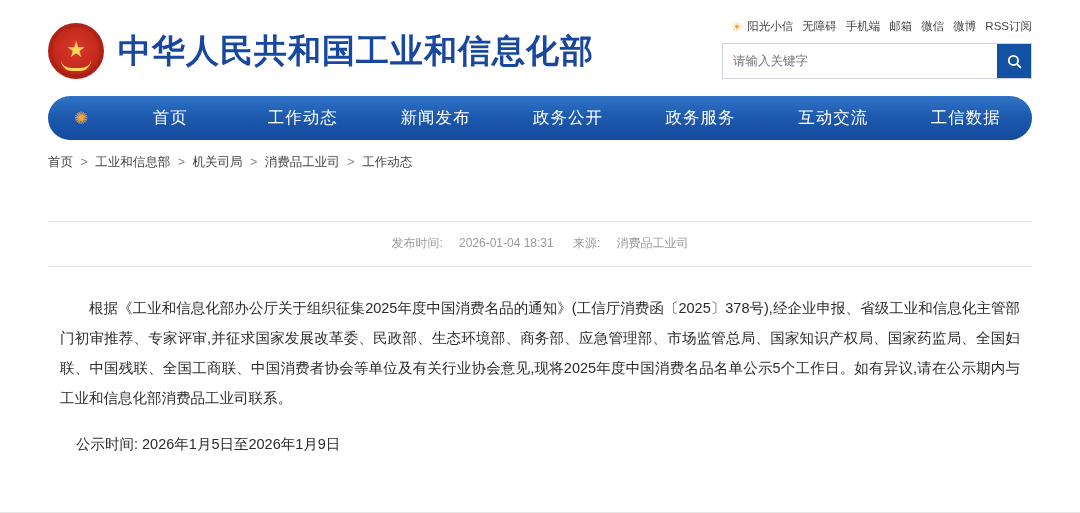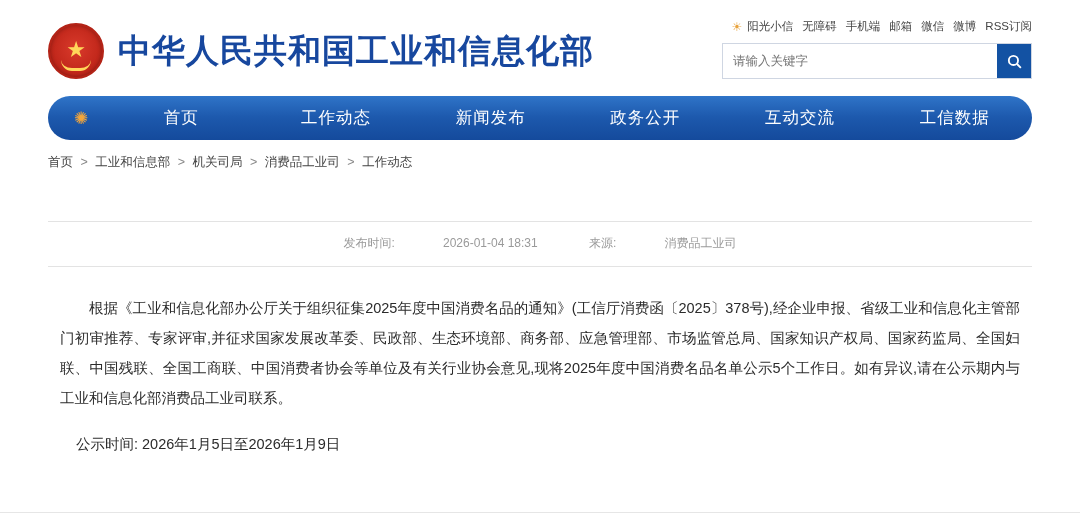--- a/index.html
+++ b/index.html
@@ -196,21 +196,21 @@
     font-family: "Liberation Sans", sans-serif;
   }
   .art-meta {
     margin-top: 22px;
     border-top: 1px solid #e3e3e3;
     padding-top: 13px;
     text-align: center;
     font-size: 12px;
     color: #9a9a9a;
   }
-  .art-meta span { margin: 0 24px; }
+  .art-meta span { margin: 0 8px; }
   .art-divider {
     margin-top: 14px;
     border-bottom: 1px solid #e3e3e3;
   }
   .art-body {
     margin-top: 26px;
     font-size: 14.5px;
     line-height: 30px;
     color: #2b2b2b;
     text-align: justify;
@@ -272,20 +272,21 @@
     </div>
   </div>
 
   <div class="navwrap">
     <div class="nav">
       <div class="nav-home-icon">✺</div>
       <div class="nav-item">首页</div>
       <div class="nav-item">工作动态</div>
       <div class="nav-item">新闻发布</div>
       <div class="nav-item">政务公开</div>
+      <div class="nav-item">政务服务</div>
       <div class="nav-item">互动交流</div>
       <div class="nav-item">工信数据</div>
     </div>
   </div>
 
   <div class="breadcrumb">
     <a href="#">首页</a>
     <span class="sep">&gt;</span>
     <a href="#">工业和信息部</a>
     <span class="sep">&gt;</span>

